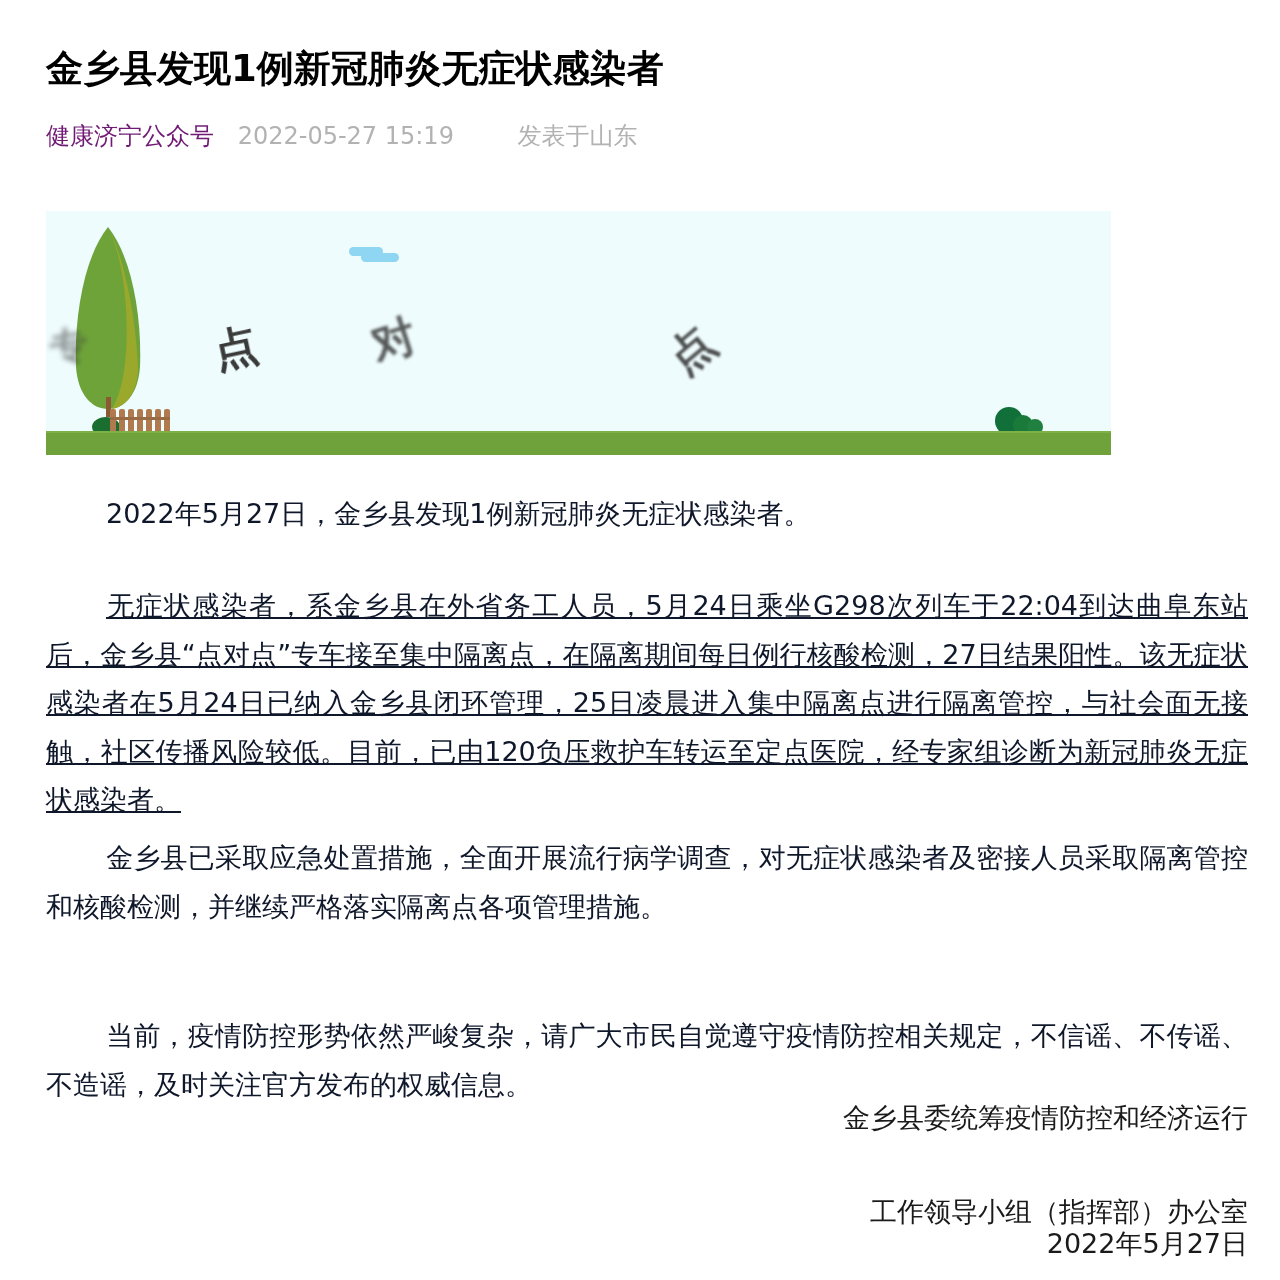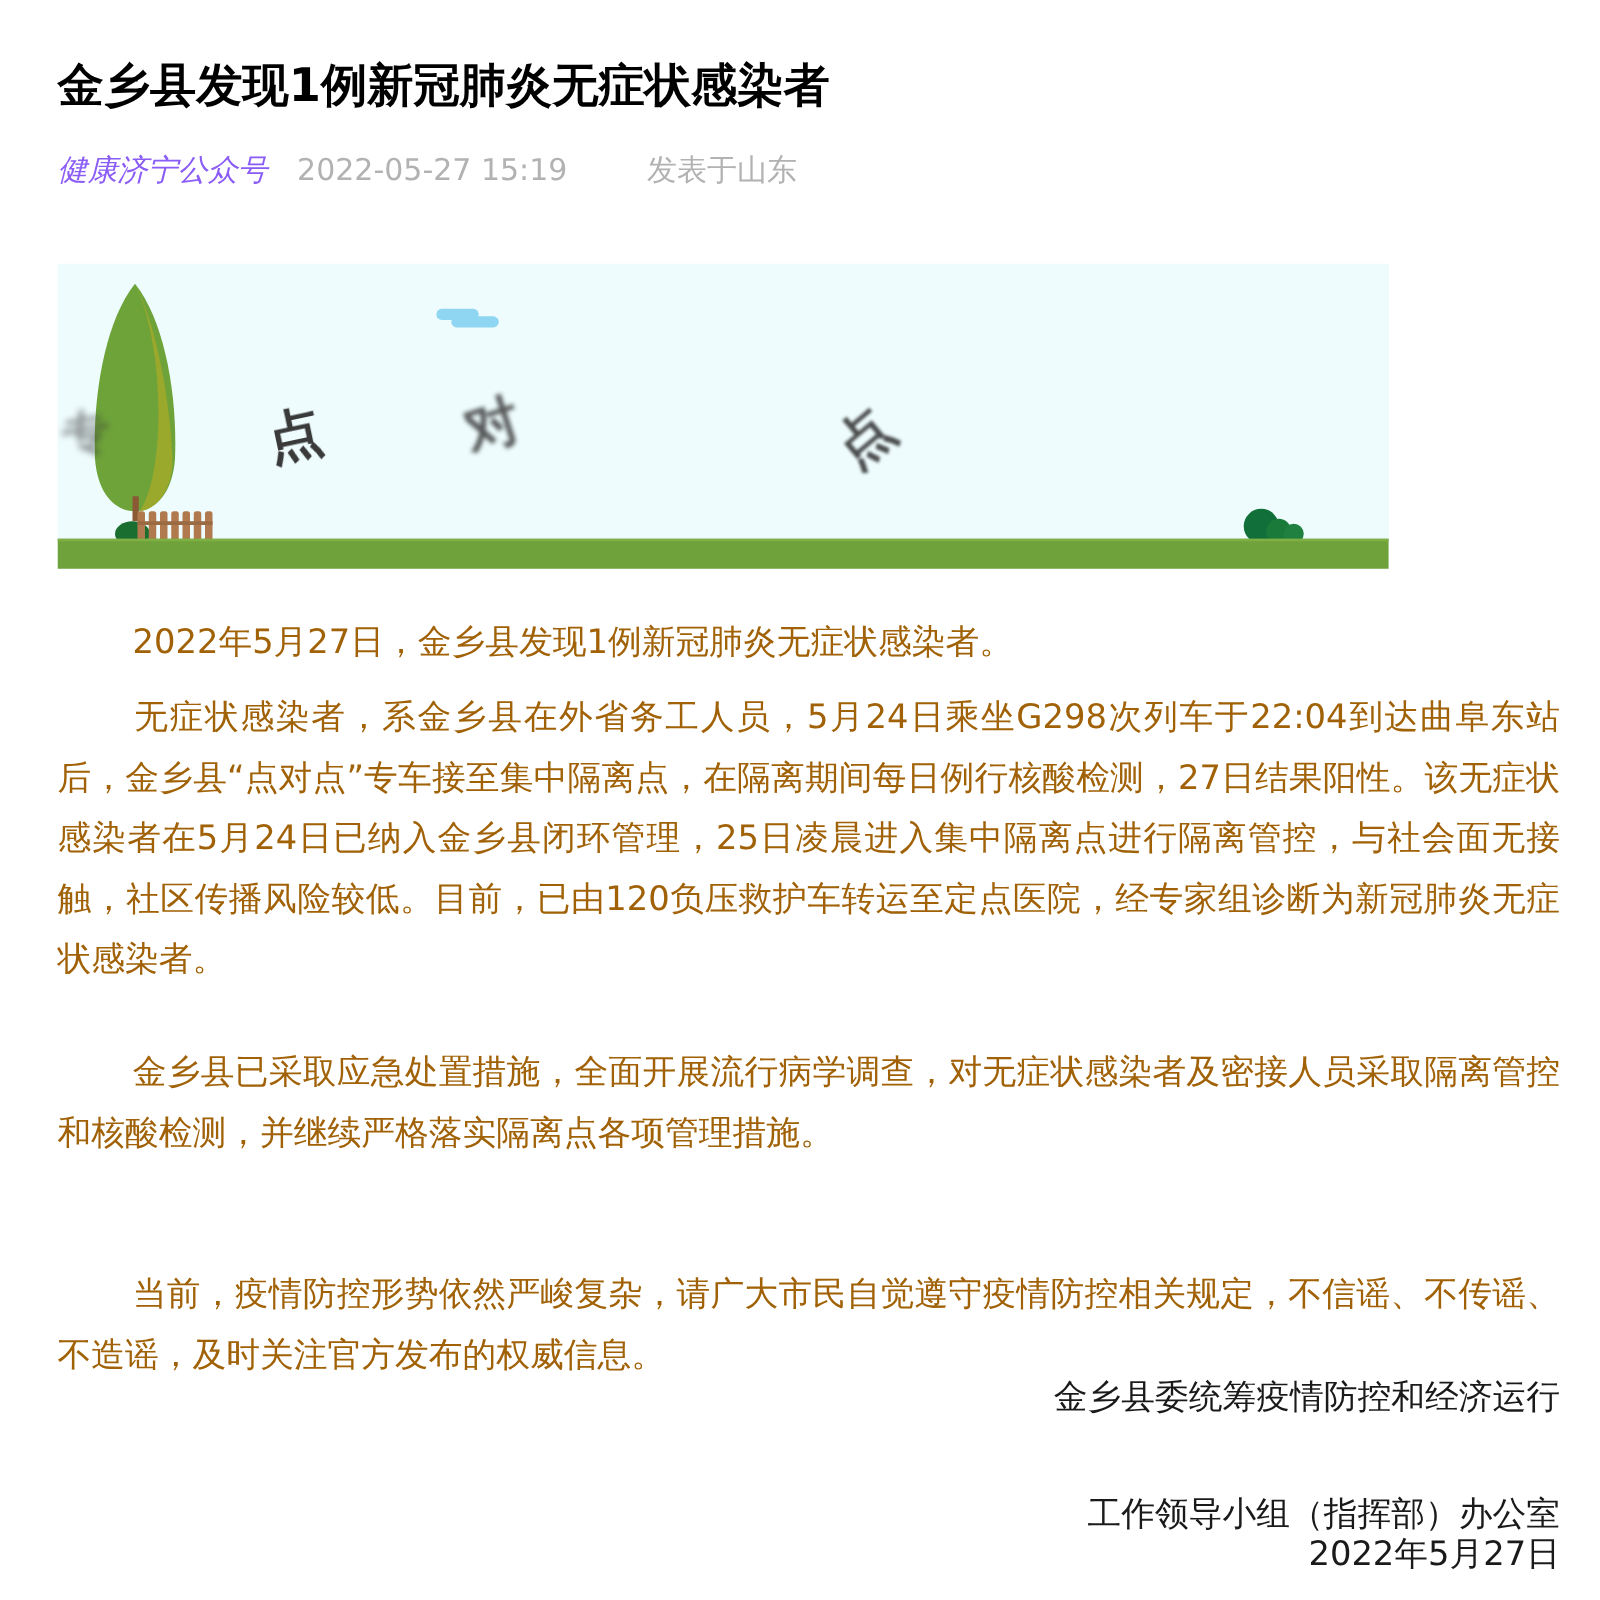--- a/index.html
+++ b/index.html
@@ -34,21 +34,21 @@
     white-space: nowrap;
   }
   .meta {
     position: absolute;
     left: 0;
     top: 118px;
     font-size: 24px;
     line-height: 36px;
     white-space: nowrap;
   }
-  .meta .source { color: #8b5cf6; margin-right: 16px; font-style: italic; }
+  .meta .source { color: #701a75; margin-right: 16px; }
   .meta .time { color: #b2b2b2; margin-right: 16px; text-align: right; }
   .meta .location { color: #b2b2b2; margin-left: 40px; }
 
   .banner {
     position: absolute;
     left: 0;
     top: 211px;
     width: 1065px;
     height: 244px;
     background: #eefcfd;
@@ -91,26 +91,26 @@
   .banner .c2 { left: 326px; top: 100px; transform: rotate(-18deg); filter: blur(1.6px); opacity: 0.85; }
   .banner .c3 { left: 624px; top: 110px; transform: rotate(-40deg); filter: blur(1.2px); opacity: 0.9; }
   .banner .c4 { left: 4px; top: 110px; transform: rotate(-10deg); filter: blur(2.5px); opacity: 0.55; font-size: 38px; }
 
   .body-text {
     position: absolute;
     left: 0;
     width: 1202px;
     font-size: 27px;
     line-height: 48.5px;
-    color: #a16207;
+    color: #0f172a;
     text-align: justify;
     margin: 0;
   }
   .p1 { top: 490px; }
-  .p2 { top: 550px; }
+  .p2 { top: 582px; text-decoration: underline; }
   .p3 { top: 834px; }
   .p4 { top: 1012px; }
   .indent { display: inline-block; width: 60px; }
 
   .signature {
     position: absolute;
     right: 0;
     width: 600px;
     text-align: right;
     font-size: 27px;

